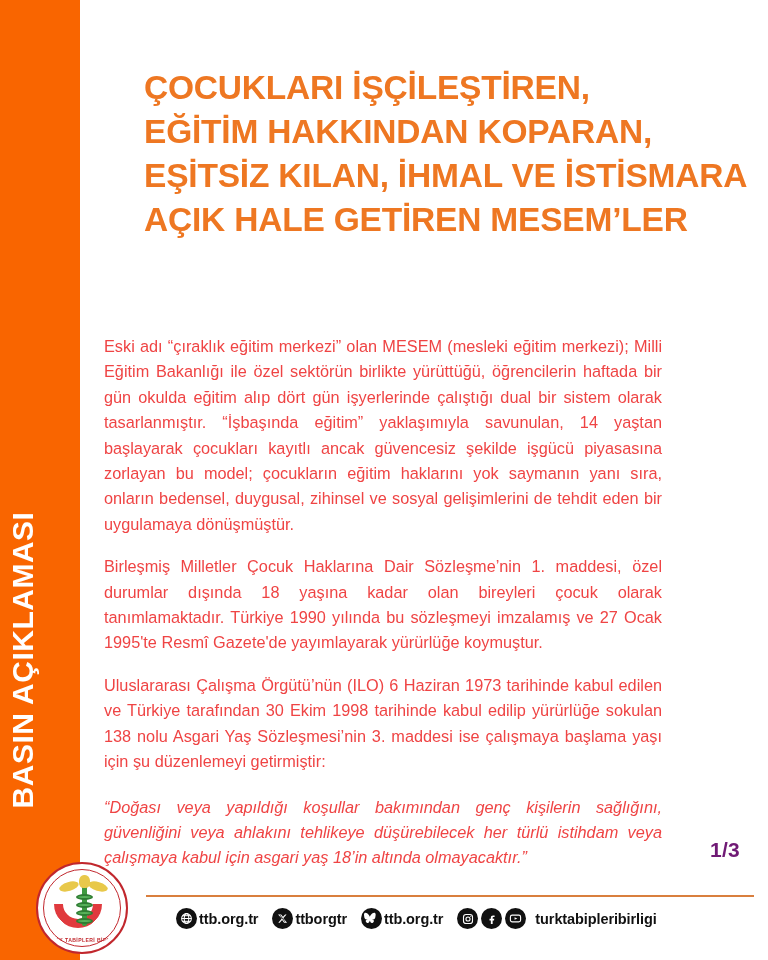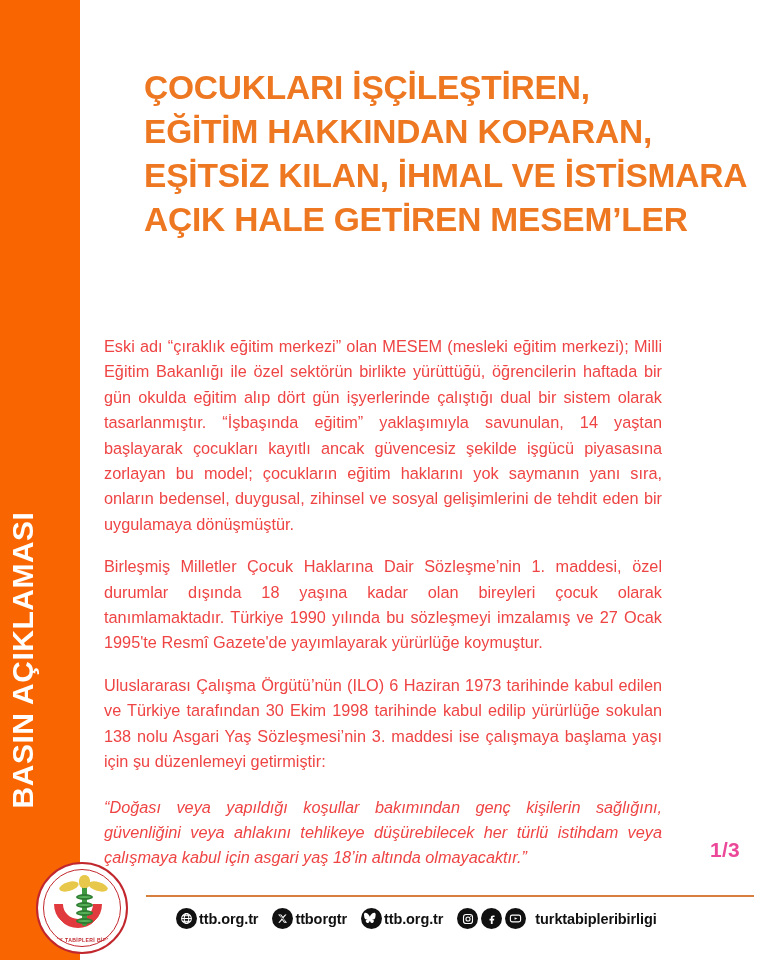--- a/index.html
+++ b/index.html
@@ -87,21 +87,21 @@
   .para.quote {
     font-style: italic;
     margin-top: 20px;
   }
 
   
   .page-number {
     position: absolute;
     right: 28px;
     top: 838px;
-    color: #ec4899;
+    color: #701a75;
     font-weight: 700;
     font-size: 21px;
     letter-spacing: 0.3px;
   }
 
   .footer-divider {
     position: absolute;
     left: 146px;
     top: 895px;
     width: 608px;

